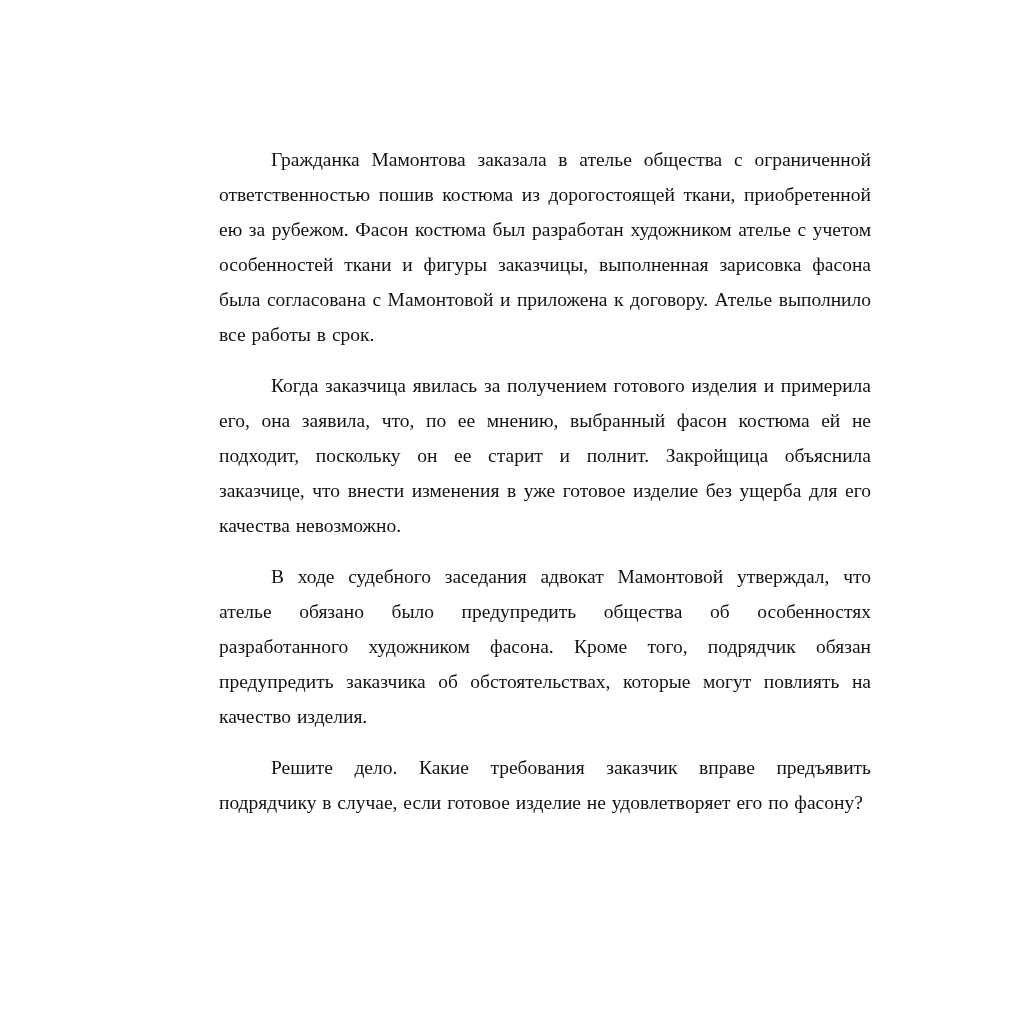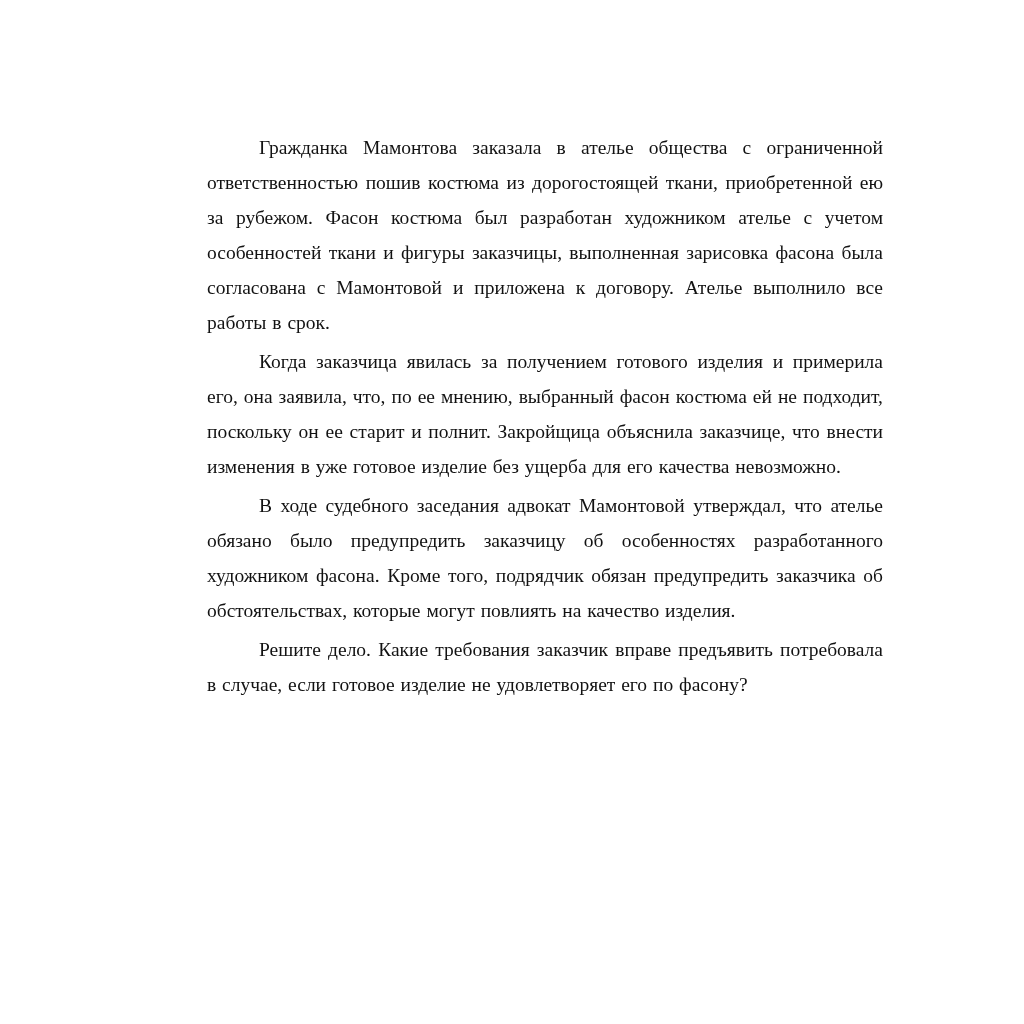--- a/index.html
+++ b/index.html
@@ -16,31 +16,31 @@
     font-family: "Liberation Serif", "DejaVu Serif", serif;
     color: #121212;
   }
   .text-block {
     position: absolute;
     left: 203px;
     top: 126px;
     width: 684px;
   }
   .text-block p {
-    margin: 4px;
+    margin: 16px;
     font-size: 19.5px;
     line-height: 35px;
     text-align: justify;
     text-indent: 52px;
     word-spacing: 1px;
   }
 </style>
 </head>
 <body>
 
 <div class="page">
   <div class="text-block">
       <p>Гражданка Мамонтова заказала в ателье общества с ограниченной ответственностью пошив костюма из дорогостоящей ткани, приобретенной ею за рубежом. Фасон костюма был разработан художником ателье с учетом особенностей ткани и фигуры заказчицы, выполненная зарисовка фасона была согласована с Мамонтовой и приложена к договору. Ателье выполнило все работы в срок.</p>
       <p>Когда заказчица явилась за получением готового изделия и примерила его, она заявила, что, по ее мнению, выбранный фасон костюма ей не подходит, поскольку он ее старит и полнит. Закройщица объяснила заказчице, что внести изменения в уже готовое изделие без ущерба для его качества невозможно.</p>
-      <p>В ходе судебного заседания адвокат Мамонтовой утверждал, что ателье обязано было предупредить заказчицу об особенностях разработанного художником фасона. Кроме того, подрядчик обязан предупредить заказчика об обстоятельствах, которые могут повлиять на качество изделия.</p>
-      <p>Решите дело. Какие требования заказчик вправе предъявить потребовала в случае, если готовое изделие не удовлетворяет его по фасону?</p>
+      <p>В ходе судебного заседания адвокат Мамонтовой утверждал, что ателье обязано было предупредить общества об особенностях разработанного художником фасона. Кроме того, подрядчик обязан предупредить заказчика об обстоятельствах, которые могут повлиять на качество изделия.</p>
+      <p>Решите дело. Какие требования заказчик вправе предъявить подрядчику в случае, если готовое изделие не удовлетворяет его по фасону?</p>
     </div>
 </div>
 
 </body></html>

